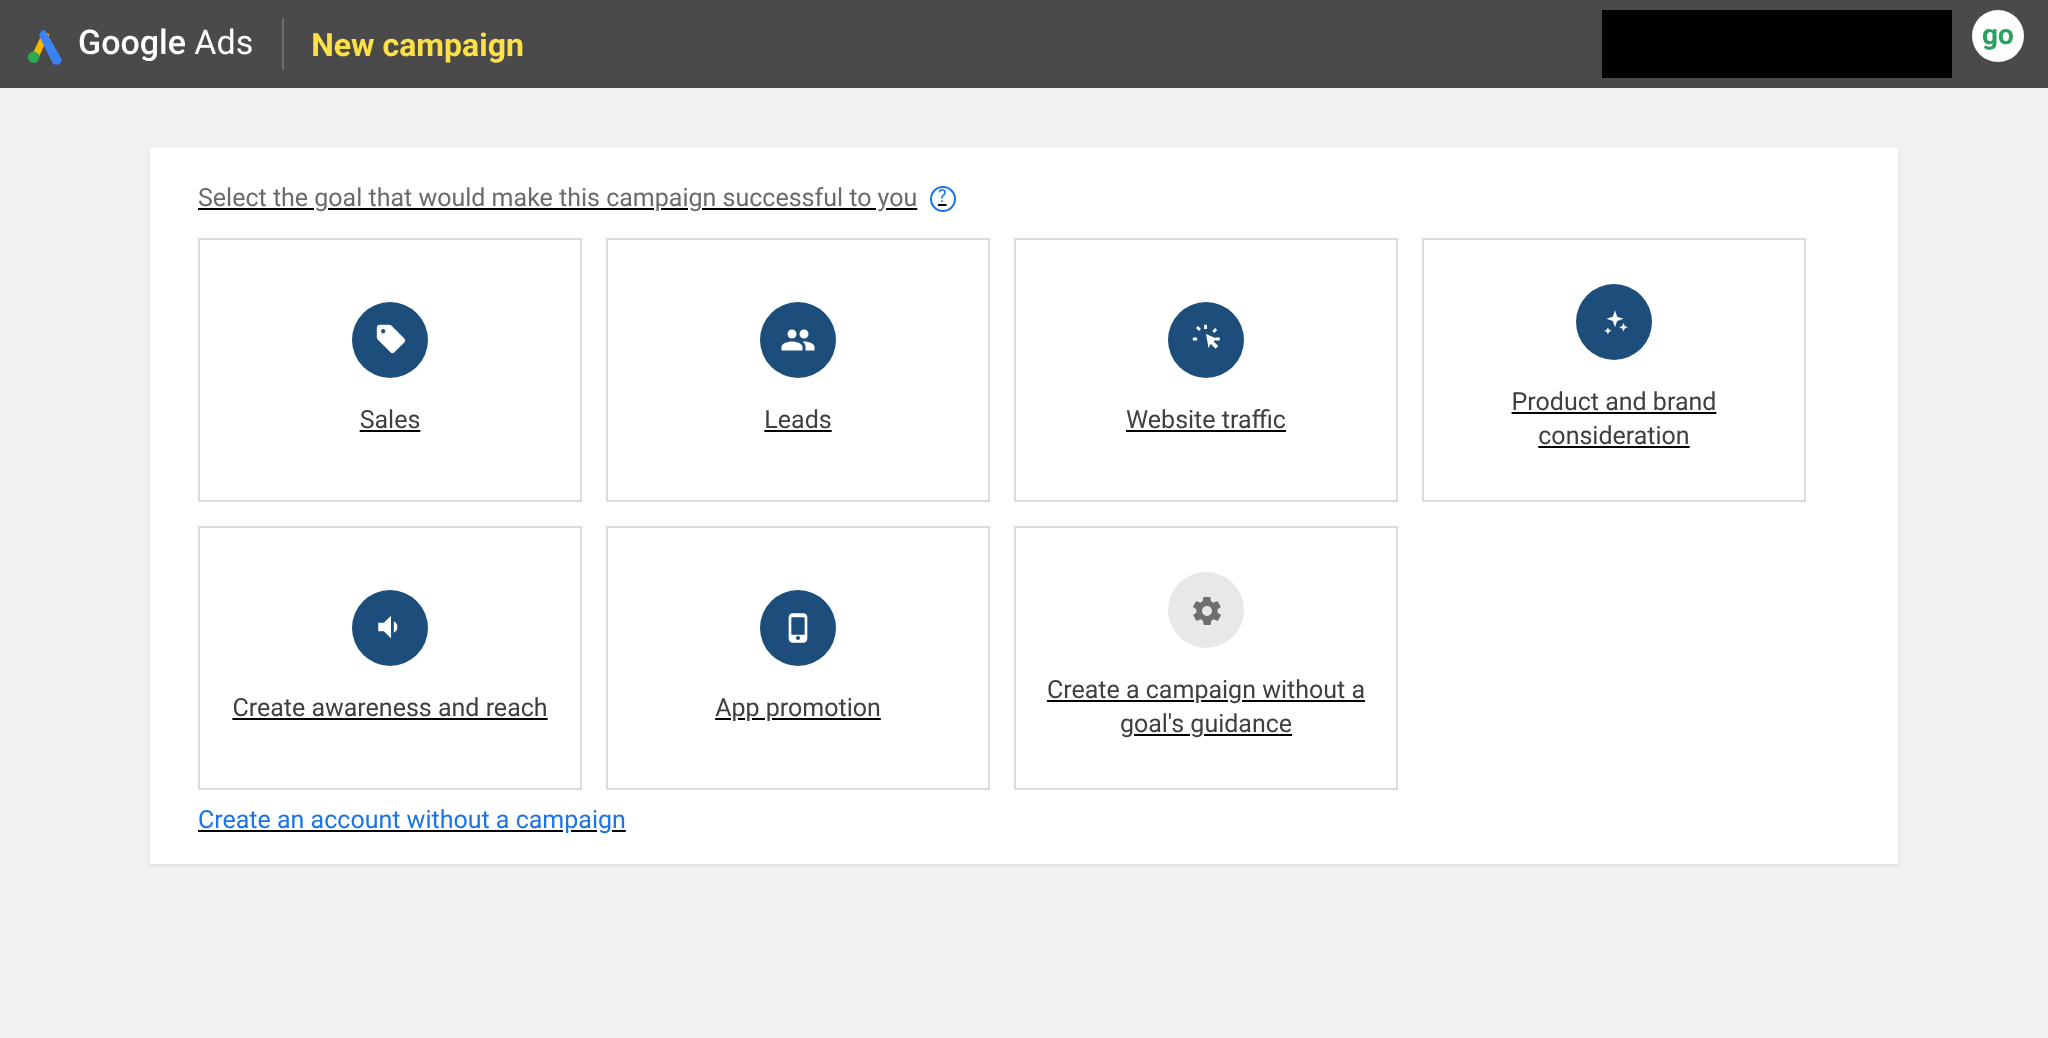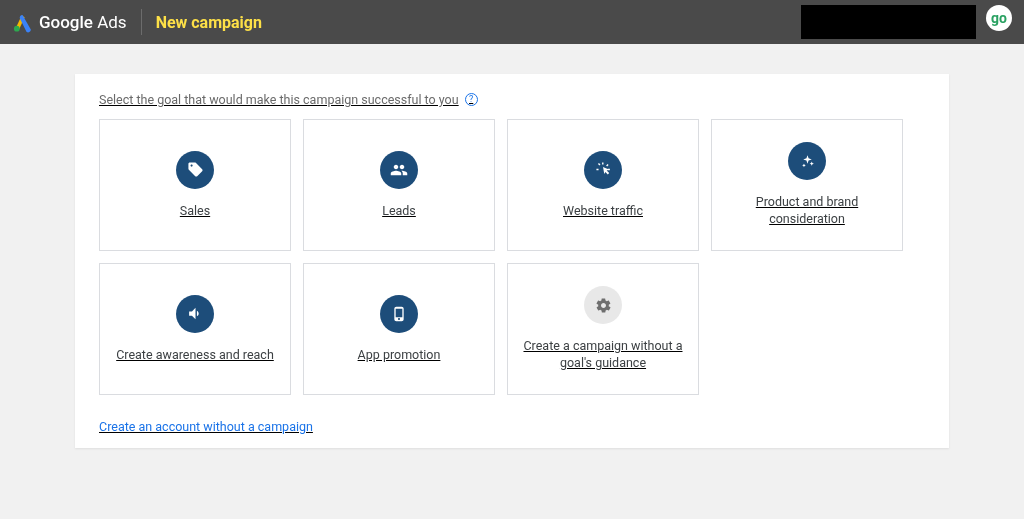--- a/index.html
+++ b/index.html
@@ -124,21 +124,21 @@
       align-items: center;
       justify-content: center;
       line-height: 1;
     }
 
     .goal-grid {
       display: grid;
       grid-template-columns: repeat(4, 192px);
       grid-auto-rows: 132px;
       gap: 12px;
-      margin-bottom: 24px;
+      margin-bottom: 8px;
     }
 
     .goal-item {
       border: 1px solid #dadce0;
       display: flex;
       flex-direction: column;
       align-items: center;
       justify-content: center;
       gap: 14px;
       cursor: pointer;

